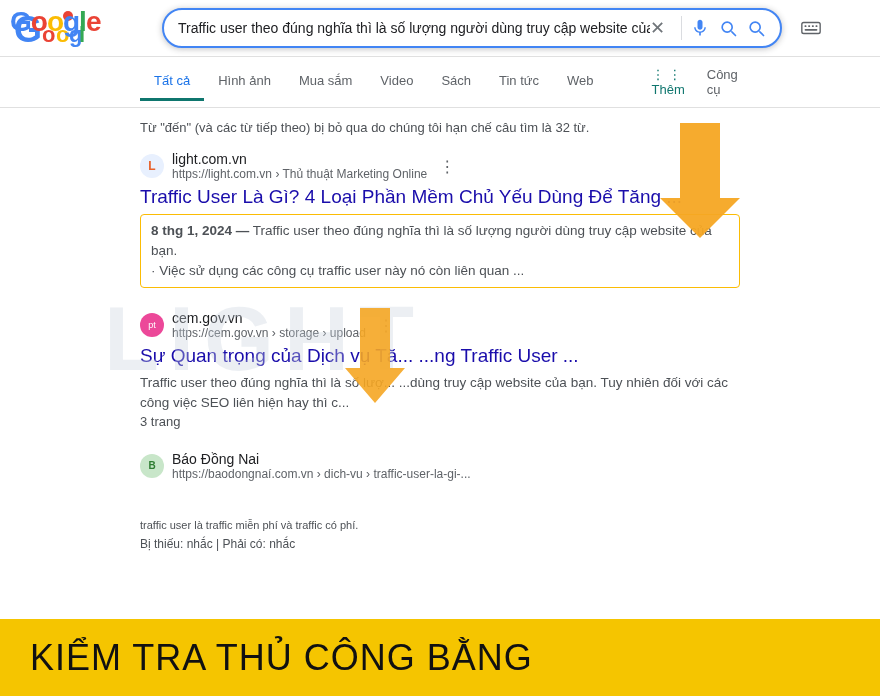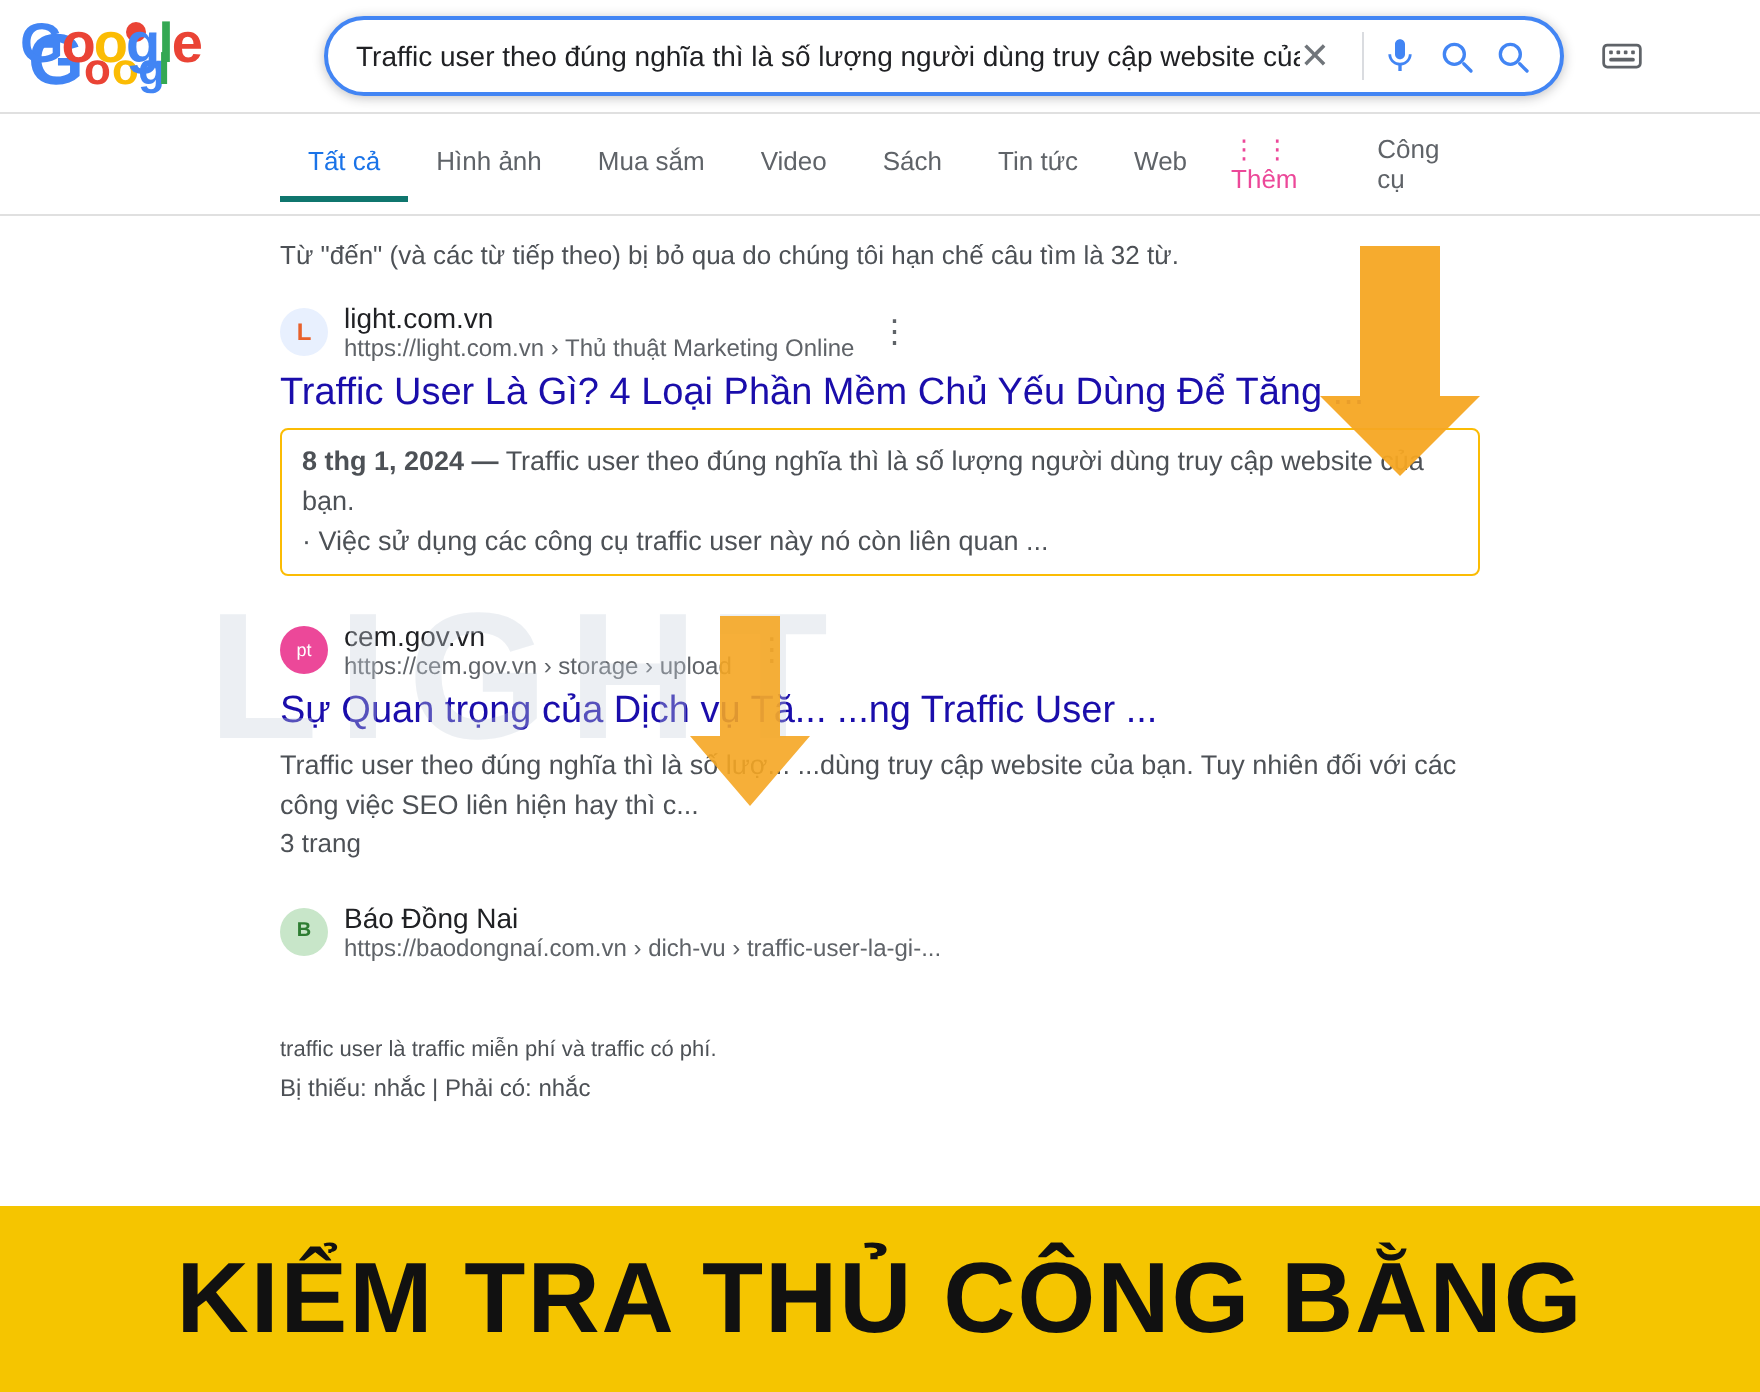--- a/index.html
+++ b/index.html
@@ -83,22 +83,23 @@
     }
 
     .nav-tab.active {
       color: #1a73e8;
       border-bottom: 3px solid #0f766e;
     }
 
     .nav-more {
       padding: 10px 8px;
       font-size: 13px;
-      color: #ec4899;
+      color: #0f766e;
       cursor: pointer;
+      margin-left: 36px;
     }
 
     .nav-tools {
       margin-left: auto;
       padding: 10px 14px;
       font-size: 13px;
       color: #5f6368;
       cursor: pointer;
     }
 
@@ -209,24 +210,23 @@
       position: absolute;
       bottom: 0;
       left: 0;
       width: 880px;
       background: #f5c500;
       padding: 18px 30px;
       z-index: 10;
     }
 
     .yellow-banner-text {
-      font-size: 50px;
-      font-weight: 700;
+      font-size: 36px;
+      font-weight: 400;
       color: #111;
-      text-align: center;
       line-height: 1.15;
       text-transform: uppercase;
       letter-spacing: 1px;
     }
 
     .result-snippet-plain {
       font-size: 13.5px;
       color: #4d5156;
       line-height: 1.5;
     }

